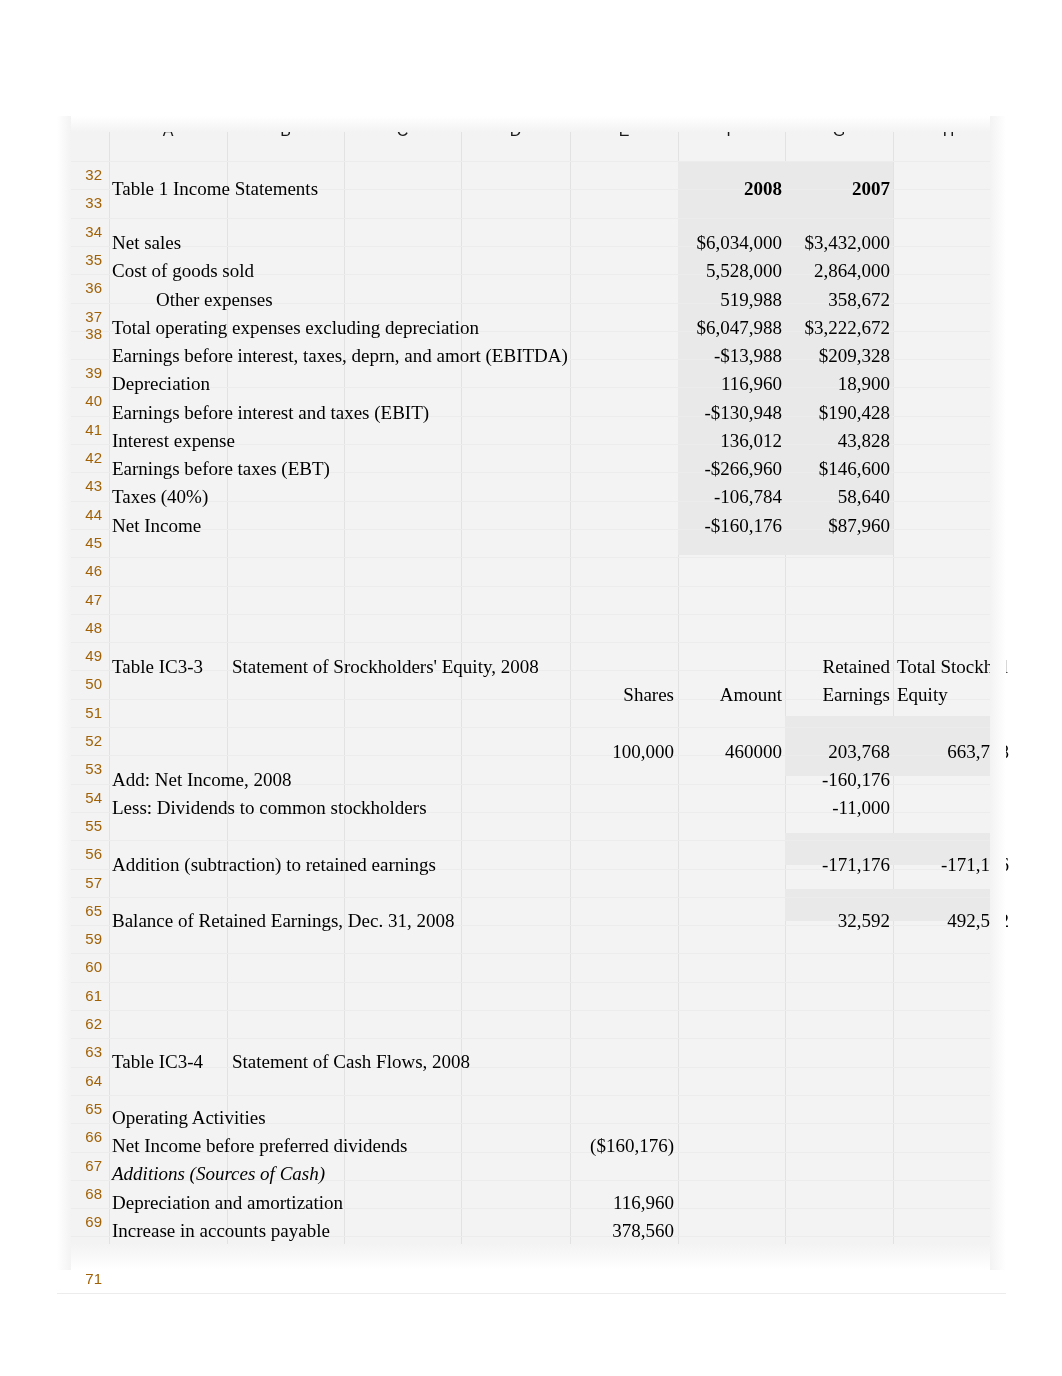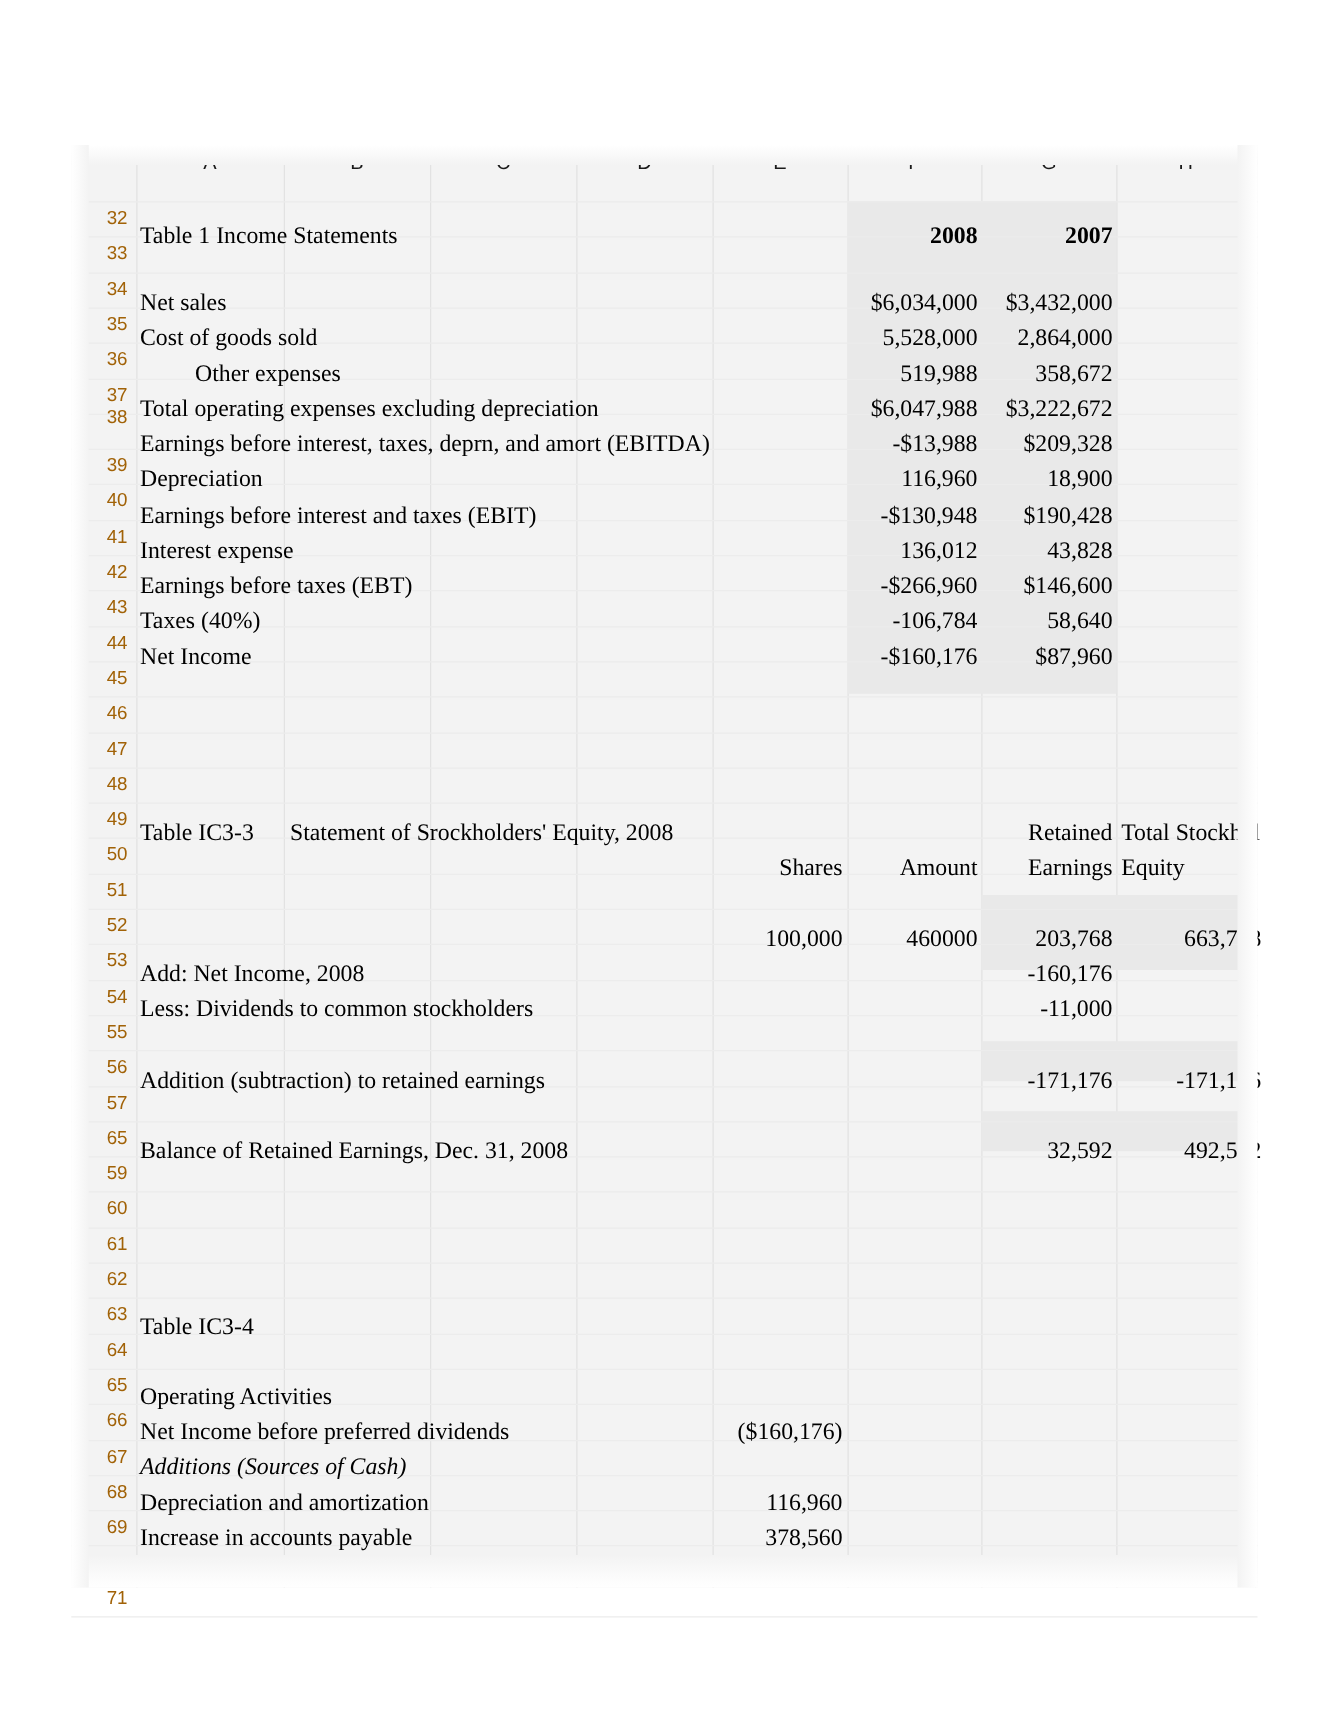--- a/index.html
+++ b/index.html
@@ -306,20 +306,21 @@
 
     <div class="cell left" style="left:55px; top:735px; width:450px;">Addition (subtraction) to retained earnings</div>
     <div class="cell right" style="left:728px; top:735px; width:105px;">-171,176</div>
     <div class="cell right" style="left:840px; top:735px; width:112px;">-171,176</div>
 
     <div class="cell left" style="left:55px; top:791px; width:450px;">Balance of Retained Earnings, Dec. 31, 2008</div>
     <div class="cell right" style="left:728px; top:791px; width:105px;">32,592</div>
     <div class="cell right" style="left:840px; top:791px; width:112px;">492,592</div>
 
     <div class="cell left" style="left:55px; top:932px; width:110px;">Table IC3-4</div>
+    <div class="cell left" style="left:175px; top:932px; width:420px;">Statement of Cash Flows, 2008</div>
 
     <div class="cell left" style="left:55px; top:988px; width:420px;">Operating Activities</div>
 
     <div class="cell left" style="left:55px; top:1016px; width:450px;">   Net Income before preferred dividends</div>
     <div class="cell right" style="left:513px; top:1016px; width:104px;">($160,176)</div>
 
     <div class="cell left ital" style="left:55px; top:1044px; width:420px;">Additions (Sources of Cash)</div>
 
     <div class="cell left" style="left:55px; top:1073px; width:450px;">   Depreciation and amortization</div>
     <div class="cell right" style="left:513px; top:1073px; width:104px;">116,960</div>

